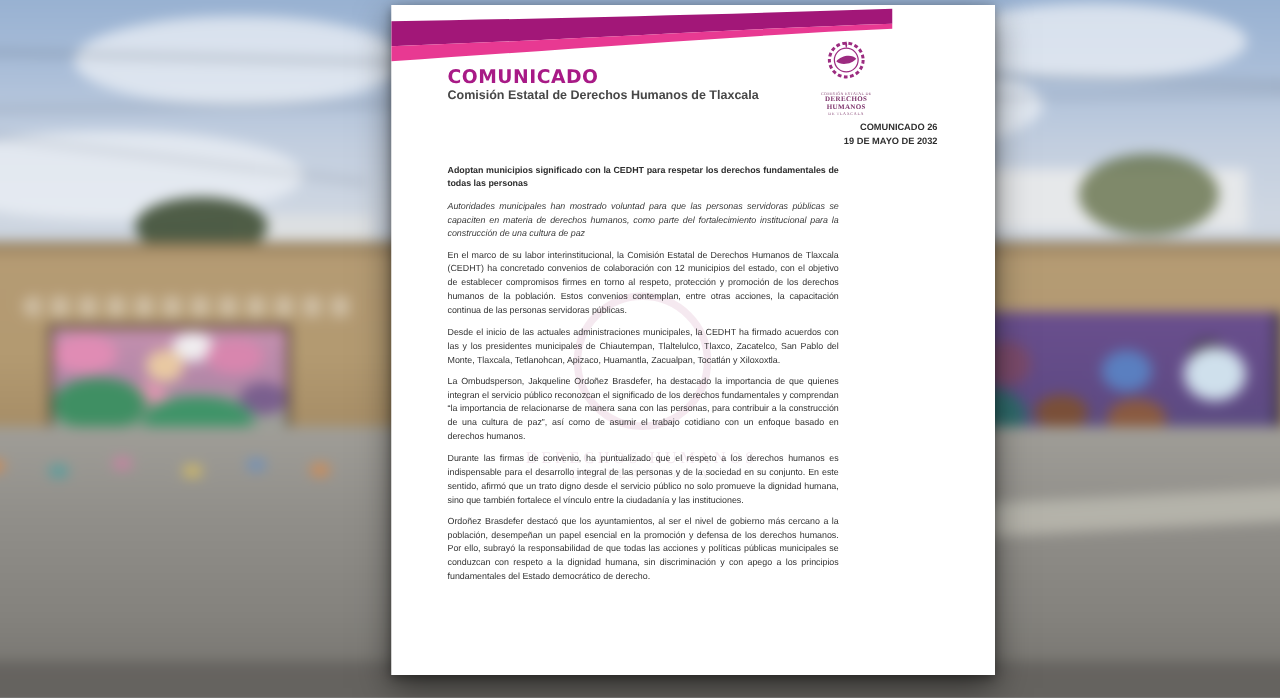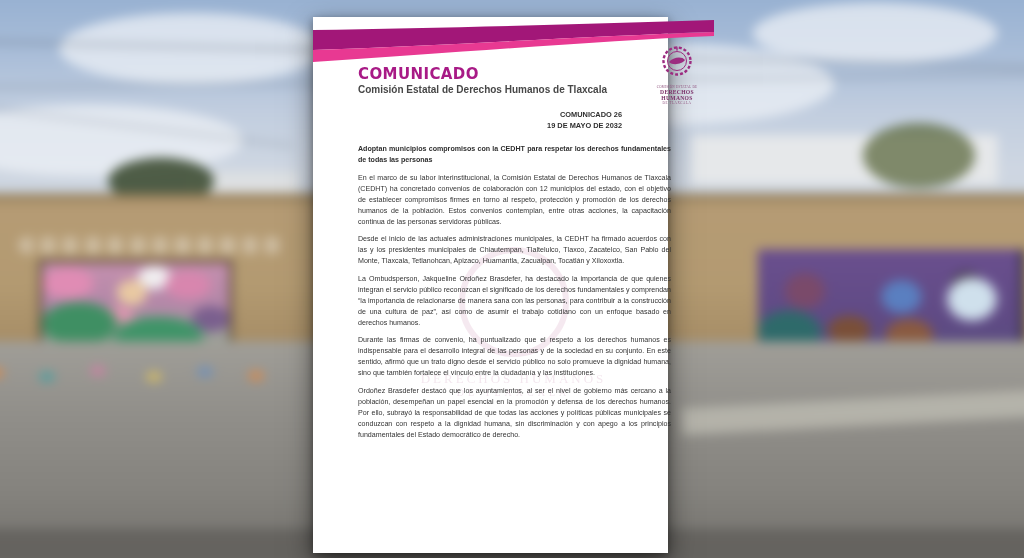--- a/index.html
+++ b/index.html
@@ -45,21 +45,21 @@
             radial-gradient(34px 30px at 18% 35%, #7a4a6a 0 50%, transparent 65%),
             linear-gradient(180deg,#6a4f8e 0%,#5f4a84 60%,#56507e 100%); }
   .road { position:absolute; left:0; top:352px; width:1048px; height:230px;
           background:linear-gradient(180deg,#a09e98 0%,#918f8a 30%,#84827d 65%,#6e6c68 100%); }
   .gutter { position:absolute; left:690px; top:408px; width:380px; height:26px; background:#bdbbb2; transform:rotate(-3deg); opacity:0.8; }
   .dots { position:absolute; left:0; top:372px; width:560px; height:26px; }
   .dot { position:absolute; border-radius:50%; width:16px; height:10px; opacity:0.85; }
   .roadline { position:absolute; left:0; top:536px; width:1048px; height:34px; background:#615f5b; opacity:0.8; }
 
   
-  .doc { position:absolute; left:313px; top:17px; width:355px; height:536px; background:#ffffff;
+  .doc { position:absolute; left:313px; top:4px; width:483px; height:536px; background:#ffffff;
          box-shadow:0 10px 26px rgba(0,0,0,0.5), 0 2px 8px rgba(0,0,0,0.35); }
   .hdr-svg { position:absolute; left:0; top:0; }
   .title { position:absolute; left:45px; top:48px; font-size:15px; font-weight:bold; letter-spacing:0.4px; color:#a81a86; font-family:"DejaVu Sans", sans-serif; }
   .subtitle { position:absolute; left:45px; top:67px; font-size:10px; font-weight:bold; color:#474747; }
   .logo { position:absolute; left:332px; top:26px; width:64px; text-align:center; }
   .logo-txt1 { font-size:3.2px; color:#8a4a78; letter-spacing:0.3px; font-family:"Liberation Serif", serif; }
   .logo-txt2 { font-size:5.6px; font-weight:bold; color:#7a2f68; letter-spacing:0.3px; font-family:"Liberation Serif", serif; }
   .logo-txt3 { font-size:3.2px; color:#8a4a78; letter-spacing:0.6px; font-family:"Liberation Serif", serif; }
   .meta { position:absolute; right:46px; top:92px; text-align:right; font-size:7.4px; font-weight:bold; color:#2f2f2f; line-height:11px; }
   .content { position:absolute; left:45px; top:127px; width:313px; color:#333; }
@@ -142,21 +142,22 @@
       <div>19 DE MAYO DE 2032</div>
     </div>
 
     <div class="watermark">
       <div class="wm-circle"></div>
       <div class="wm-t1">DERECHOS HUMANOS</div>
       <div class="wm-t2">DE TLAXCALA</div>
     </div>
 
     <div class="content">
-      <p class="headline">Adoptan municipios compromisos con la CEDHT para respetar los derechos fundamentales de todas las personas</p>
+      <p class="headline">Adoptan municipios significado con la CEDHT para respetar los derechos fundamentales de todas las personas</p>
+      <p class="lede">Autoridades municipales han mostrado voluntad para que las personas servidoras públicas se capaciten en materia de derechos humanos, como parte del fortalecimiento institucional para la construcción de una cultura de paz</p>
       <p>En el marco de su labor interinstitucional, la Comisión Estatal de Derechos Humanos de Tlaxcala (CEDHT) ha concretado convenios de colaboración con 12 municipios del estado, con el objetivo de establecer compromisos firmes en torno al respeto, protección y promoción de los derechos humanos de la población. Estos convenios contemplan, entre otras acciones, la capacitación continua de las personas servidoras públicas.</p>
       <p>Desde el inicio de las actuales administraciones municipales, la CEDHT ha firmado acuerdos con las y los presidentes municipales de Chiautempan, Tlaltelulco, Tlaxco, Zacatelco, San Pablo del Monte, Tlaxcala, Tetlanohcan, Apizaco, Huamantla, Zacualpan, Tocatlán y Xiloxoxtla.</p>
       <p>La Ombudsperson, Jakqueline Ordoñez Brasdefer, ha destacado la importancia de que quienes integran el servicio público reconozcan el significado de los derechos fundamentales y comprendan “la importancia de relacionarse de manera sana con las personas, para contribuir a la construcción de una cultura de paz”, así como de asumir el trabajo cotidiano con un enfoque basado en derechos humanos.</p>
       <p>Durante las firmas de convenio, ha puntualizado que el respeto a los derechos humanos es indispensable para el desarrollo integral de las personas y de la sociedad en su conjunto. En este sentido, afirmó que un trato digno desde el servicio público no solo promueve la dignidad humana, sino que también fortalece el vínculo entre la ciudadanía y las instituciones.</p>
       <p>Ordoñez Brasdefer destacó que los ayuntamientos, al ser el nivel de gobierno más cercano a la población, desempeñan un papel esencial en la promoción y defensa de los derechos humanos. Por ello, subrayó la responsabilidad de que todas las acciones y políticas públicas municipales se conduzcan con respeto a la dignidad humana, sin discriminación y con apego a los principios fundamentales del Estado democrático de derecho.</p>
     </div>
 
 
   </div>
 </div>

